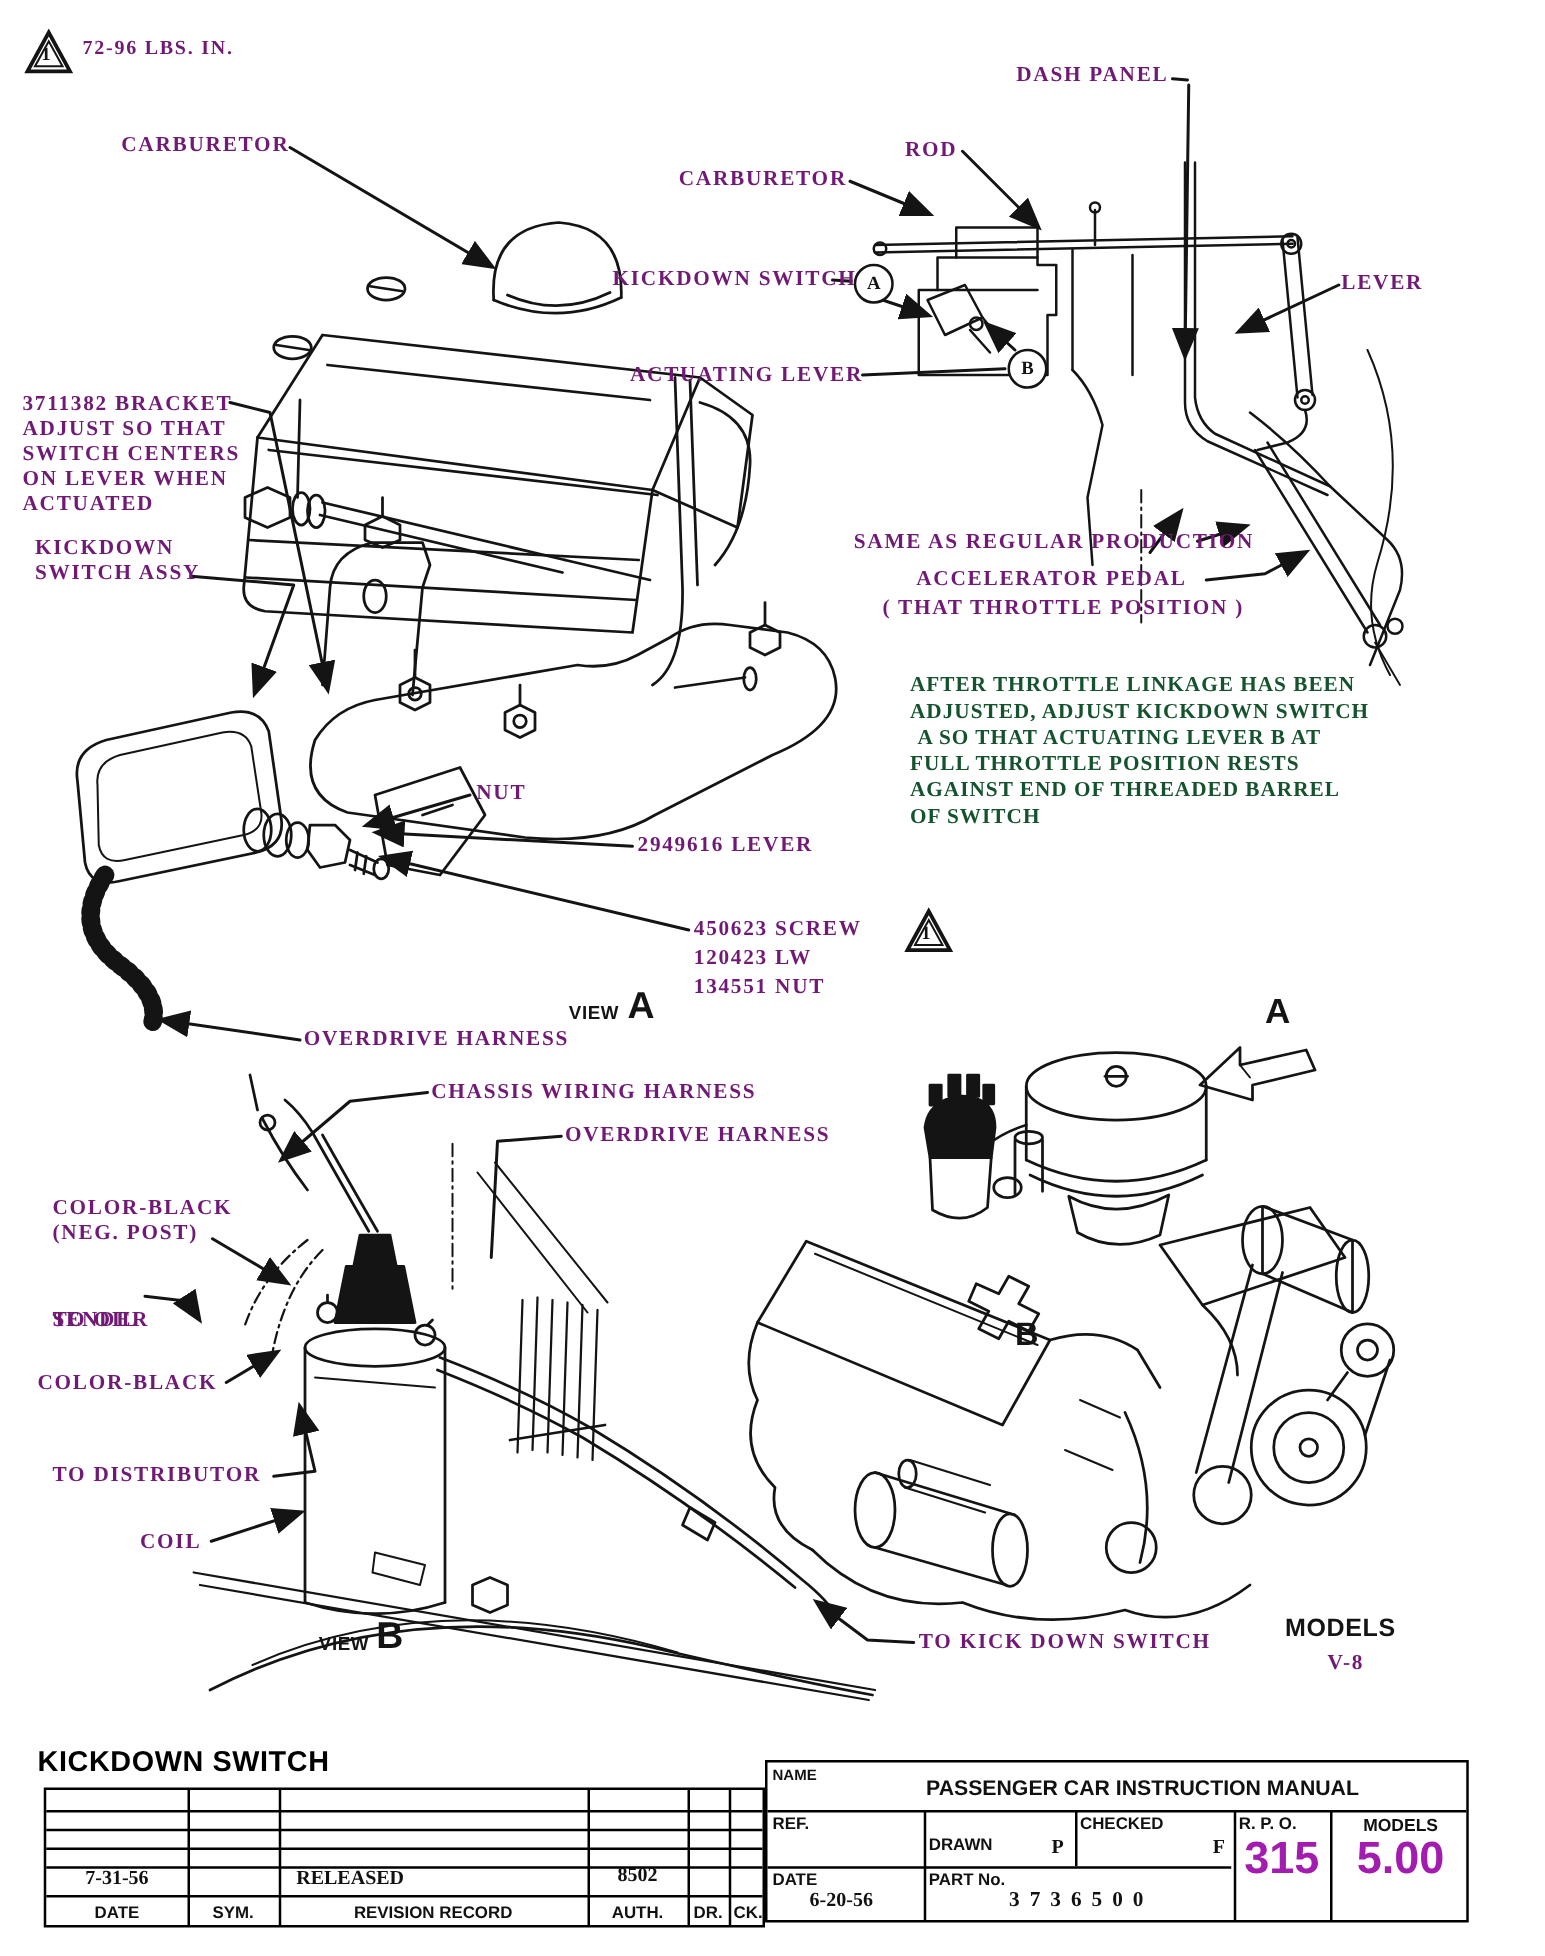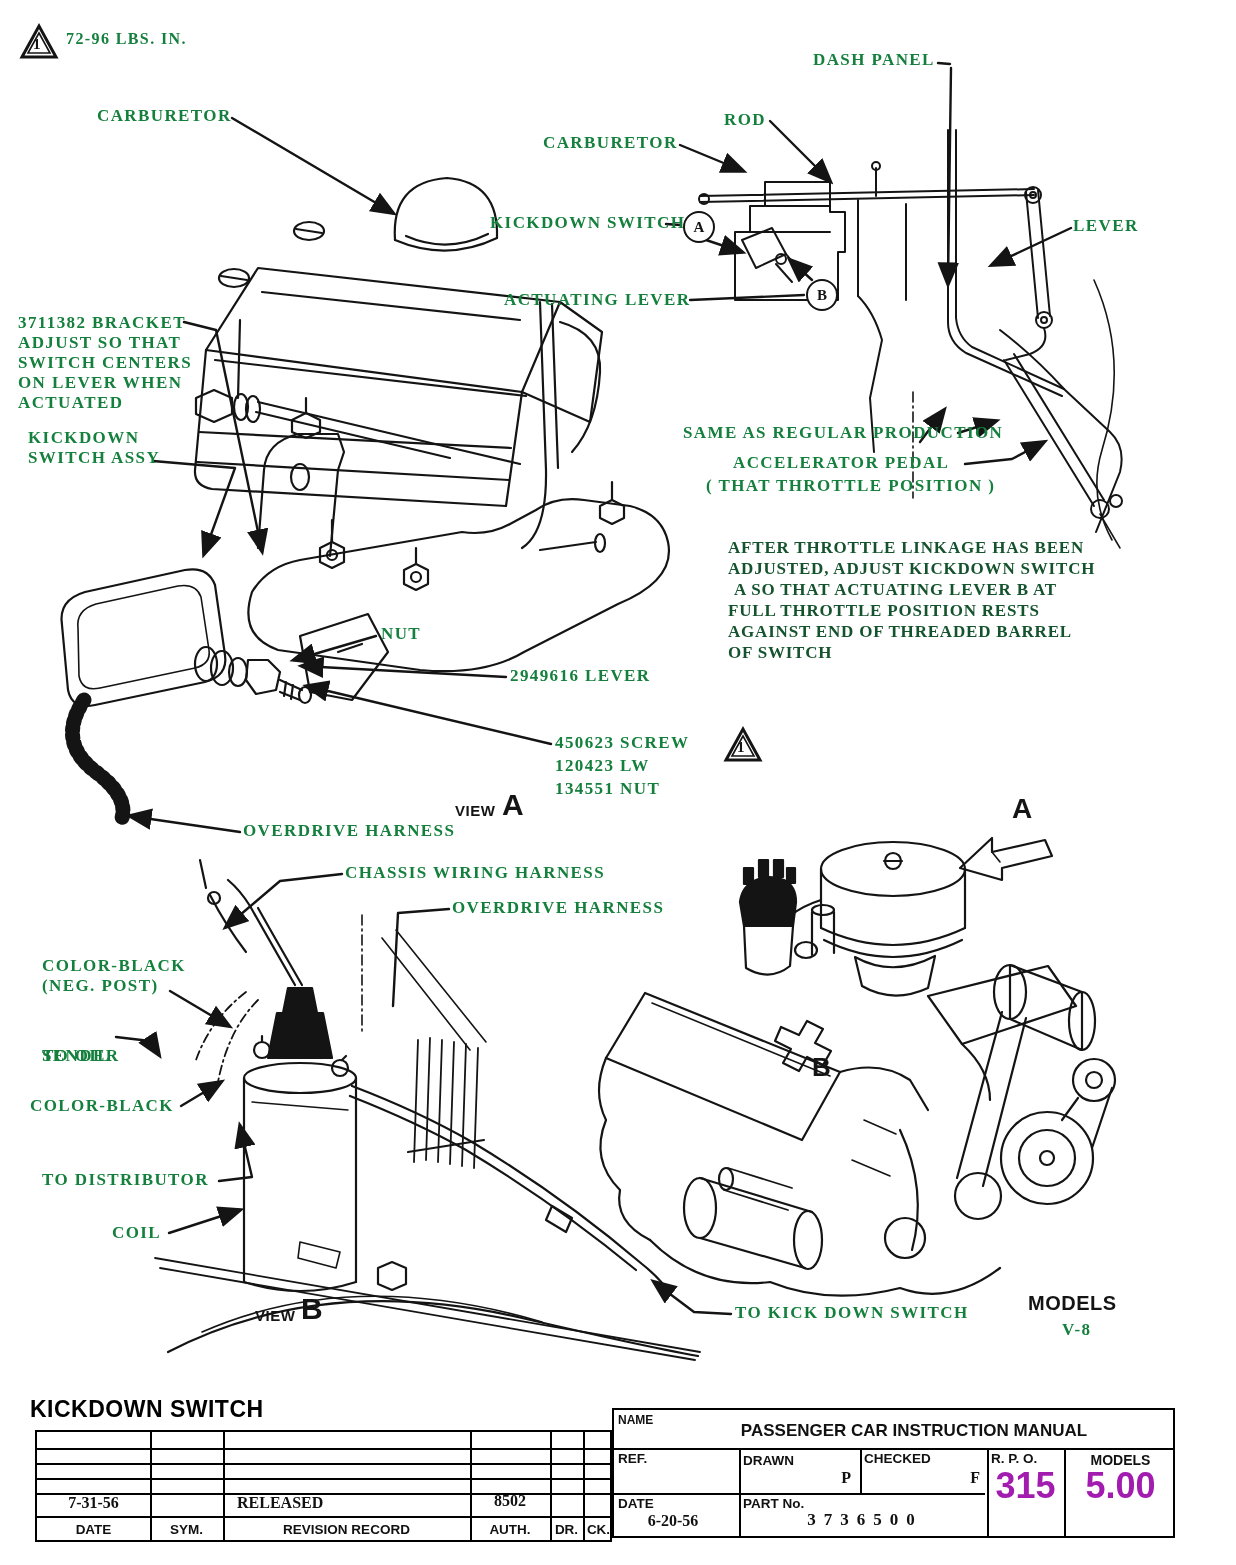--- a/index.html
+++ b/index.html
@@ -1,20 +1,20 @@
 <!DOCTYPE html>
 <html><head>
 <meta charset="utf-8">
 <style>
   html,body{margin:0;padding:0;background:#fff;}
   #page{position:relative;width:1236px;height:1565px;background:#fff;overflow:hidden;
         font-family:"Liberation Serif", serif;color:#141414;}
   svg{position:absolute;left:0;top:0;}
   .lbl{position:absolute;font:600 17px "Liberation Serif", serif;letter-spacing:1.4px;
-       white-space:nowrap;color:#15803d;text-align:center;}
+       white-space:nowrap;color:#701a75;text-align:center;}
   .lbl-sm{font-size:16px;}
   .note{position:absolute;font:700 17px "Liberation Serif", serif;letter-spacing:0.8px;
         white-space:nowrap;color:#14532d;line-height:21px;}
   .hand{position:absolute;font:700 15px "Liberation Sans", sans-serif;letter-spacing:0.5px;
         white-space:nowrap;color:#141414;}
   .viewletter{position:absolute;font:700 30px "Liberation Sans", sans-serif;color:#141414;}
   .circmark{position:absolute;width:28px;height:28px;border:2.5px solid #141414;border-radius:50%;
             display:flex;align-items:center;justify-content:center;
             font:700 15px "Liberation Serif", serif;color:#141414;background:#fff;}
   .warnnum{position:absolute;font:700 15px "Liberation Serif", serif;color:#141414;}
@@ -368,21 +368,21 @@
   <div class="vline" style="left:373px;top:38px;"></div>
   <div class="vline" style="left:450px;top:38px;"></div>
   <div class="vline" style="left:125px;top:38px;"></div>
   <div class="vline" style="left:246px;top:38px;height:45px;bottom:auto;"></div>
   <div class="hline" style="top:83px;right:188px;"></div>
 
   <div class="cell" style="left:4px;top:3px;font-size:12px;">NAME</div>
   <div class="cell" style="left:40px;width:520px;top:11px;text-align:center;font-size:17px;">PASSENGER CAR INSTRUCTION MANUAL</div>
 
   <div class="cell" style="left:4px;top:41px;">REF.</div>
-  <div class="cell" style="left:129px;top:43px;">DRAWN</div>
+  <div class="cell" style="left:129px;top:58px;">DRAWN</div>
   <div class="cellval" style="left:129px;width:108px;top:59px;text-align:right;">P</div>
   <div class="cell" style="left:250px;top:41px;">CHECKED</div>
   <div class="cellval" style="left:250px;width:116px;top:59px;text-align:right;">F</div>
 
   <div class="cell" style="left:4px;top:86px;">DATE</div>
   <div class="cellval" style="left:4px;width:110px;top:102px;text-align:center;">6-20-56</div>
   <div class="cell" style="left:129px;top:86px;">PART No.</div>
   <div class="cellval" style="left:129px;width:244px;top:100px;text-align:center;letter-spacing:8px;font-size:17px;">3736500</div>
 
   <div class="cell" style="left:377px;top:41px;">R. P. O.</div>

